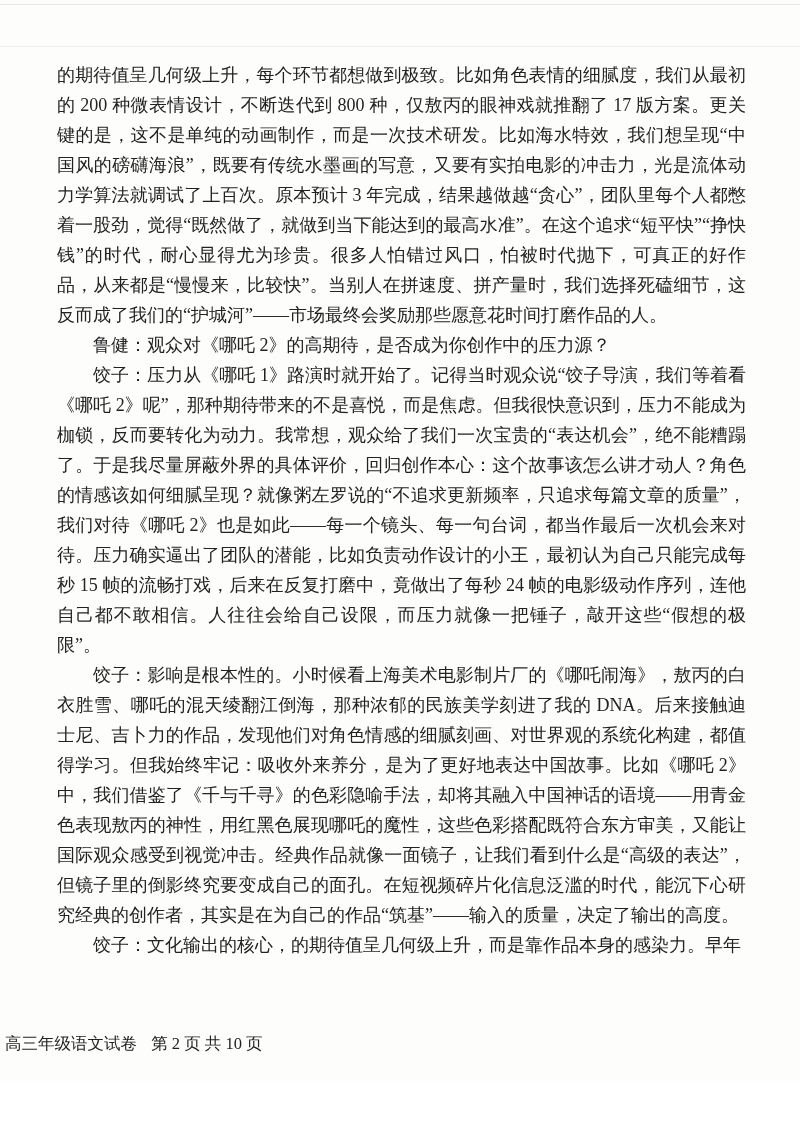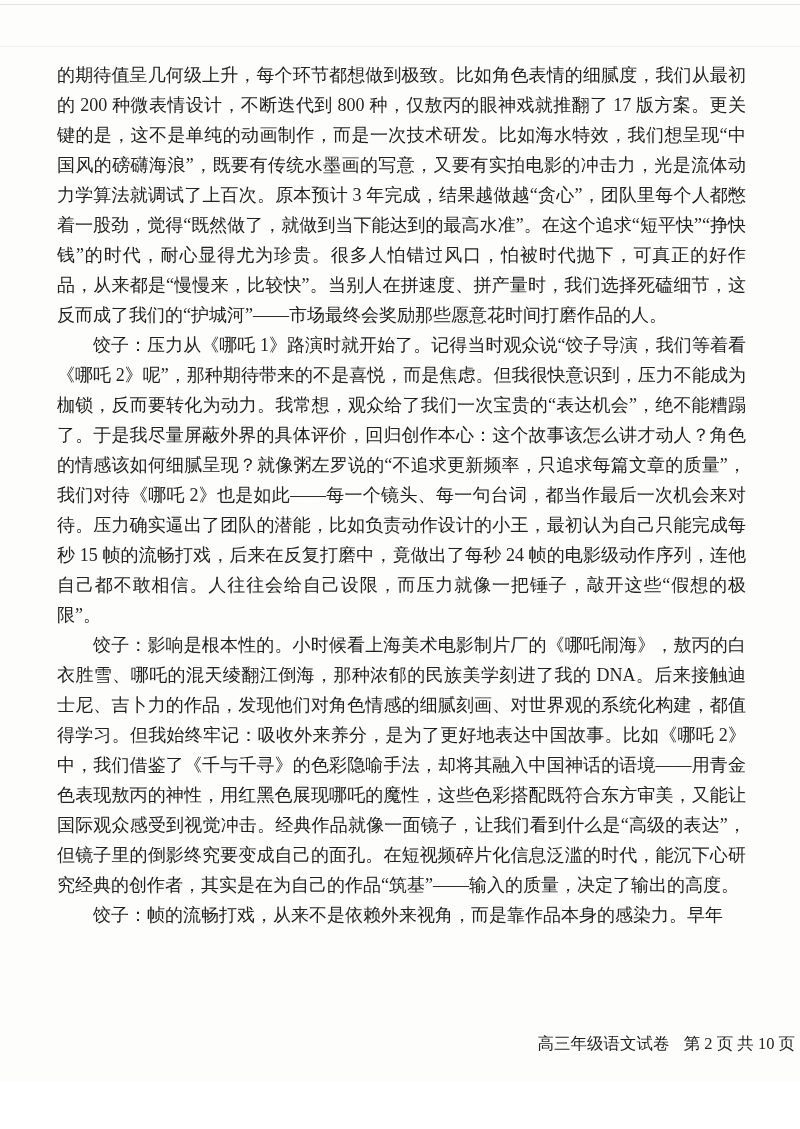--- a/index.html
+++ b/index.html
@@ -43,42 +43,43 @@
     text-indent: 2em;
   }
   .para.cont {
     text-indent: 0;
   }
   .footer {
     position: absolute;
     left: 0;
     right: 0;
     top: 1031px;
-    text-align: right;
+    text-align: left;
     font-size: 16.5px;
     line-height: 26px;
     color: #222222;
   }
   .footer span {
     margin: 0 5px;
   }
 </style>
 </head>
 <body>
 
 <div class="page">
 
   <div class="scan-line top"></div>
   <div class="scan-line second"></div>
 
   <main class="text-block">
     <p class="para cont">的期待值呈几何级上升，每个环节都想做到极致。比如角色表情的细腻度，我们从最初的 200 种微表情设计，不断迭代到 800 种，仅敖丙的眼神戏就推翻了 17 版方案。更关键的是，这不是单纯的动画制作，而是一次技术研发。比如海水特效，我们想呈现“中国风的磅礴海浪”，既要有传统水墨画的写意，又要有实拍电影的冲击力，光是流体动力学算法就调试了上百次。原本预计 3 年完成，结果越做越“贪心”，团队里每个人都憋着一股劲，觉得“既然做了，就做到当下能达到的最高水准”。在这个追求“短平快”“挣快钱”的时代，耐心显得尤为珍贵。很多人怕错过风口，怕被时代抛下，可真正的好作品，从来都是“慢慢来，比较快”。当别人在拼速度、拼产量时，我们选择死磕细节，这反而成了我们的“护城河”——市场最终会奖励那些愿意花时间打磨作品的人。</p>
+    <p class="para indent">鲁健：观众对《哪吒 2》的高期待，是否成为你创作中的压力源？</p>
     <p class="para indent">饺子：压力从《哪吒 1》路演时就开始了。记得当时观众说“饺子导演，我们等着看《哪吒 2》呢”，那种期待带来的不是喜悦，而是焦虑。但我很快意识到，压力不能成为枷锁，反而要转化为动力。我常想，观众给了我们一次宝贵的“表达机会”，绝不能糟蹋了。于是我尽量屏蔽外界的具体评价，回归创作本心：这个故事该怎么讲才动人？角色的情感该如何细腻呈现？就像粥左罗说的“不追求更新频率，只追求每篇文章的质量”，我们对待《哪吒 2》也是如此——每一个镜头、每一句台词，都当作最后一次机会来对待。压力确实逼出了团队的潜能，比如负责动作设计的小王，最初认为自己只能完成每秒 15 帧的流畅打戏，后来在反复打磨中，竟做出了每秒 24 帧的电影级动作序列，连他自己都不敢相信。人往往会给自己设限，而压力就像一把锤子，敲开这些“假想的极限”。</p>
     <p class="para indent">饺子：影响是根本性的。小时候看上海美术电影制片厂的《哪吒闹海》，敖丙的白衣胜雪、哪吒的混天绫翻江倒海，那种浓郁的民族美学刻进了我的 DNA。后来接触迪士尼、吉卜力的作品，发现他们对角色情感的细腻刻画、对世界观的系统化构建，都值得学习。但我始终牢记：吸收外来养分，是为了更好地表达中国故事。比如《哪吒 2》中，我们借鉴了《千与千寻》的色彩隐喻手法，却将其融入中国神话的语境——用青金色表现敖丙的神性，用红黑色展现哪吒的魔性，这些色彩搭配既符合东方审美，又能让国际观众感受到视觉冲击。经典作品就像一面镜子，让我们看到什么是“高级的表达”，但镜子里的倒影终究要变成自己的面孔。在短视频碎片化信息泛滥的时代，能沉下心研究经典的创作者，其实是在为自己的作品“筑基”——输入的质量，决定了输出的高度。</p>
-    <p class="para indent">饺子：帧的流畅打戏，从来不是依赖外来视角，而是靠作品本身的感染力。早年</p>
+    <p class="para indent">饺子：文化输出的核心，的期待值呈几何级上升，而是靠作品本身的感染力。早年</p>
   </main>
 
   <footer class="footer">
     <span>高三年级语文试卷</span>
     <span>第 2 页  共 10 页</span>
   </footer>
 
 </div>
 
 </body></html>

